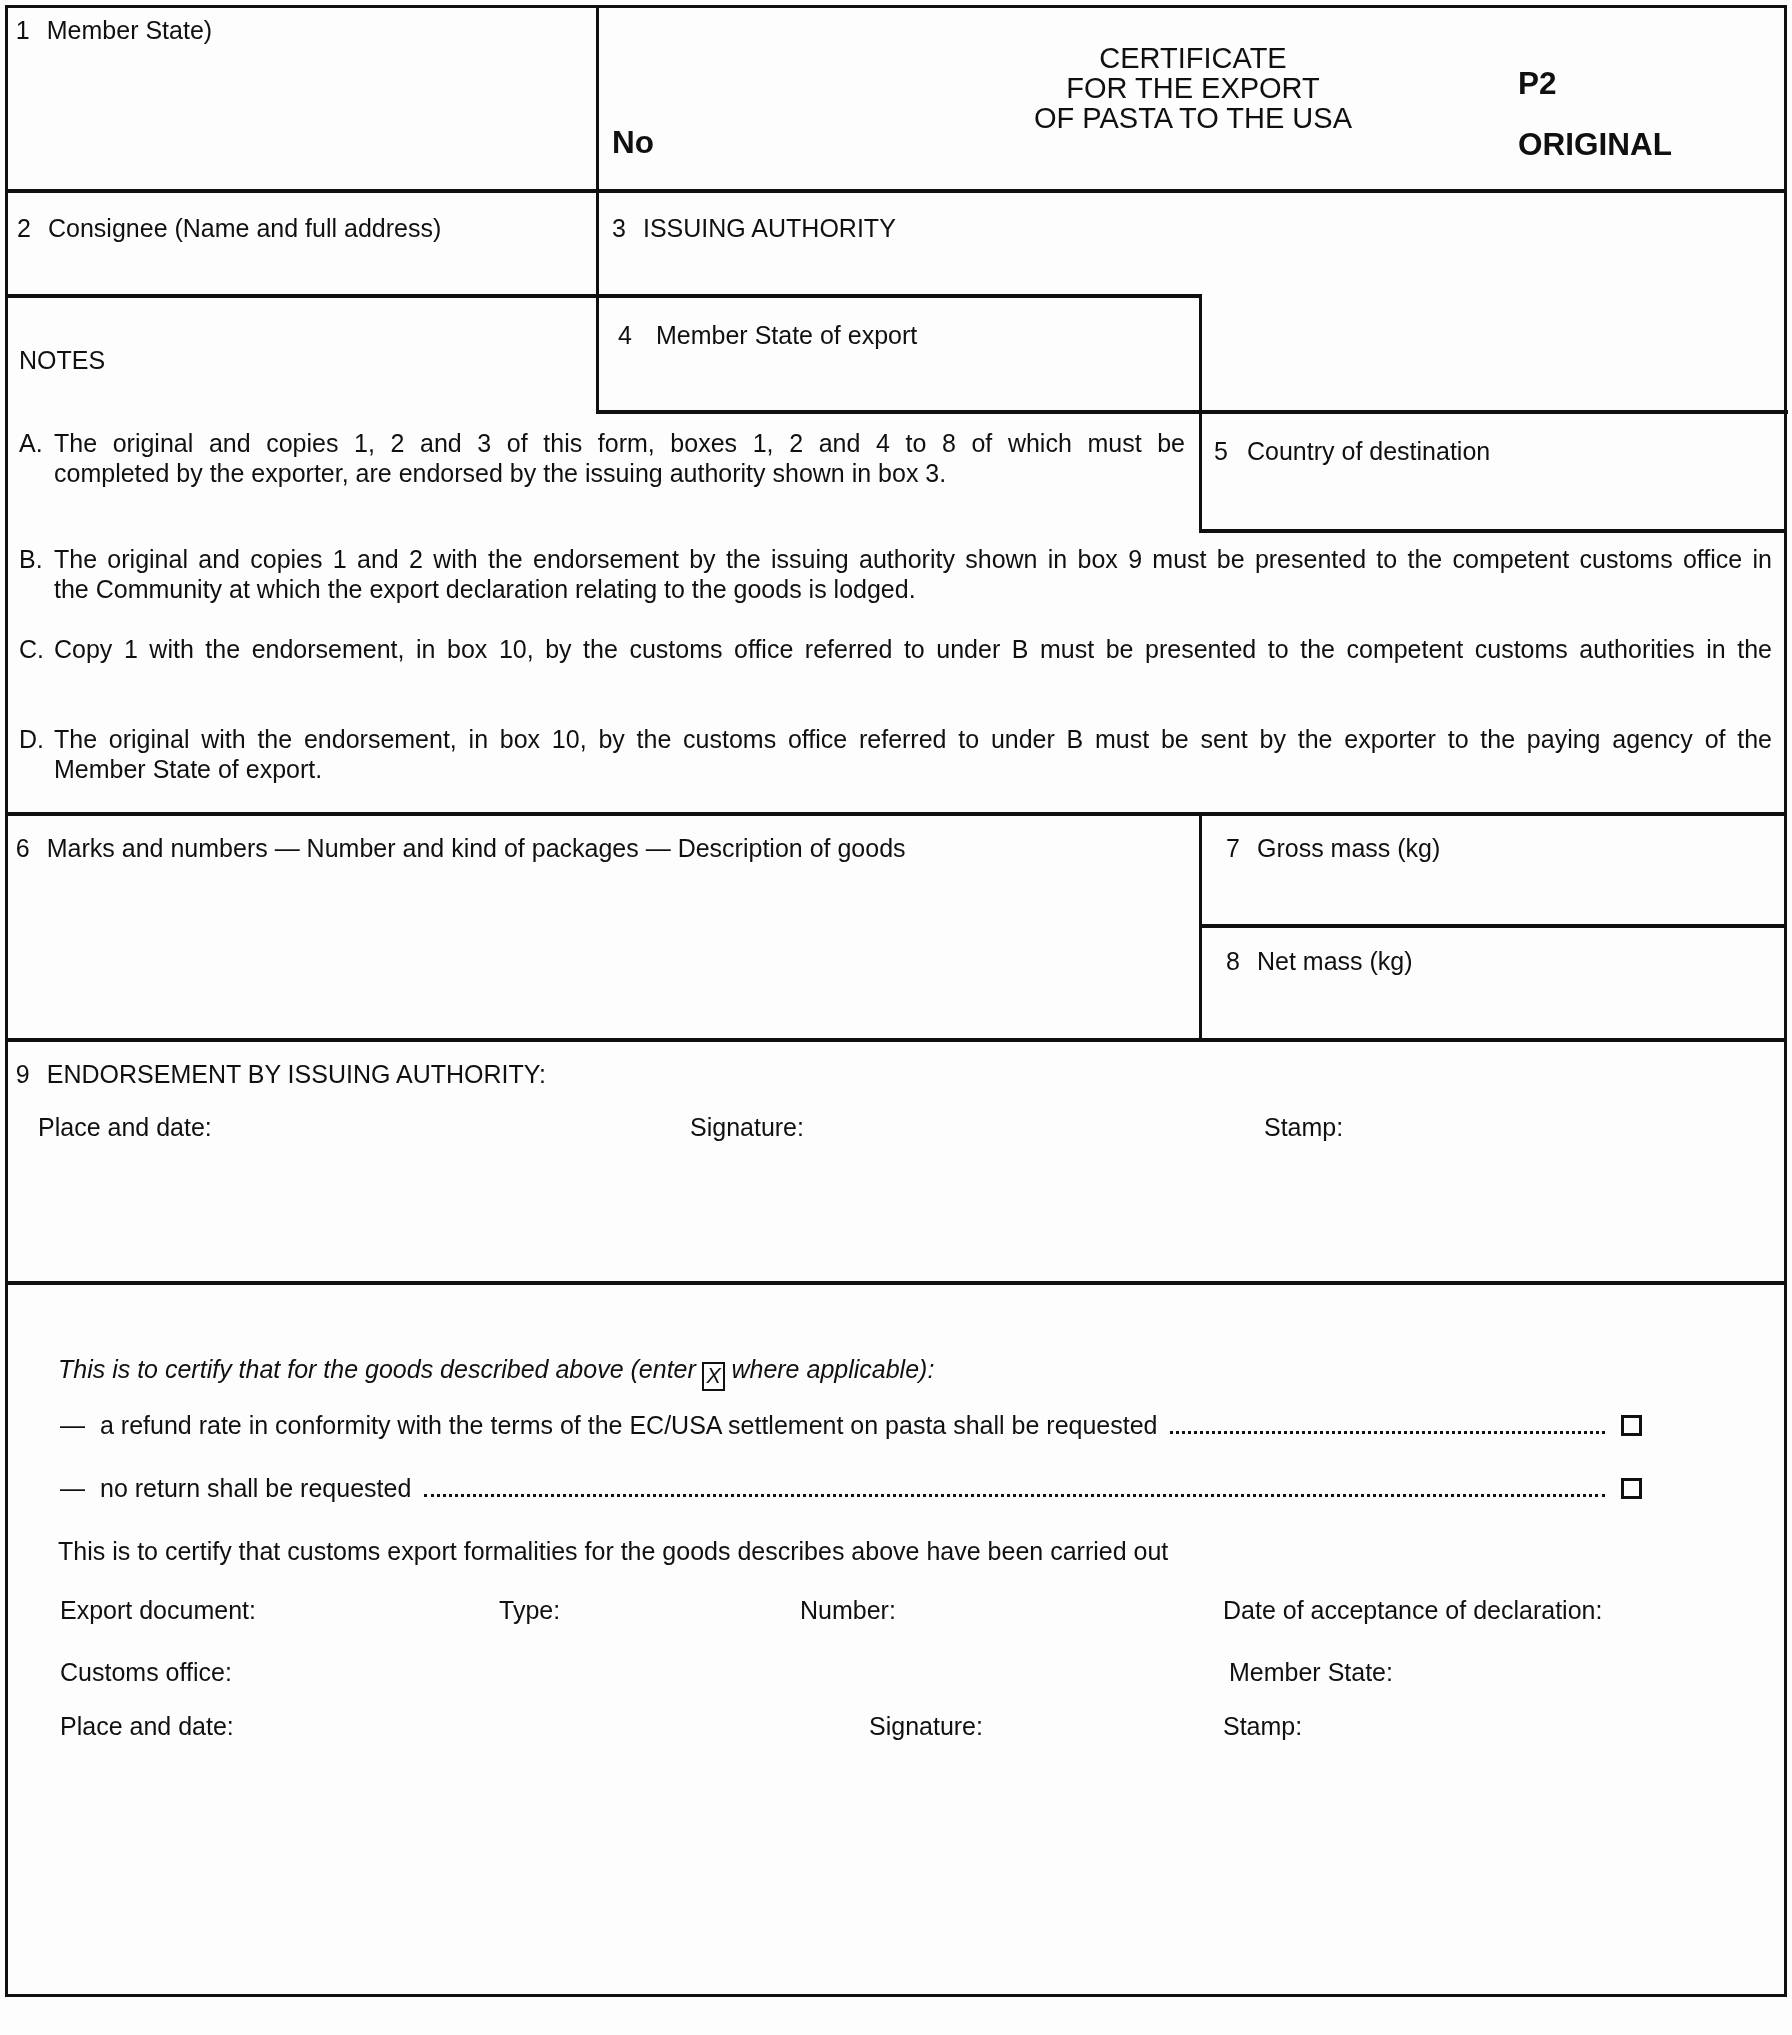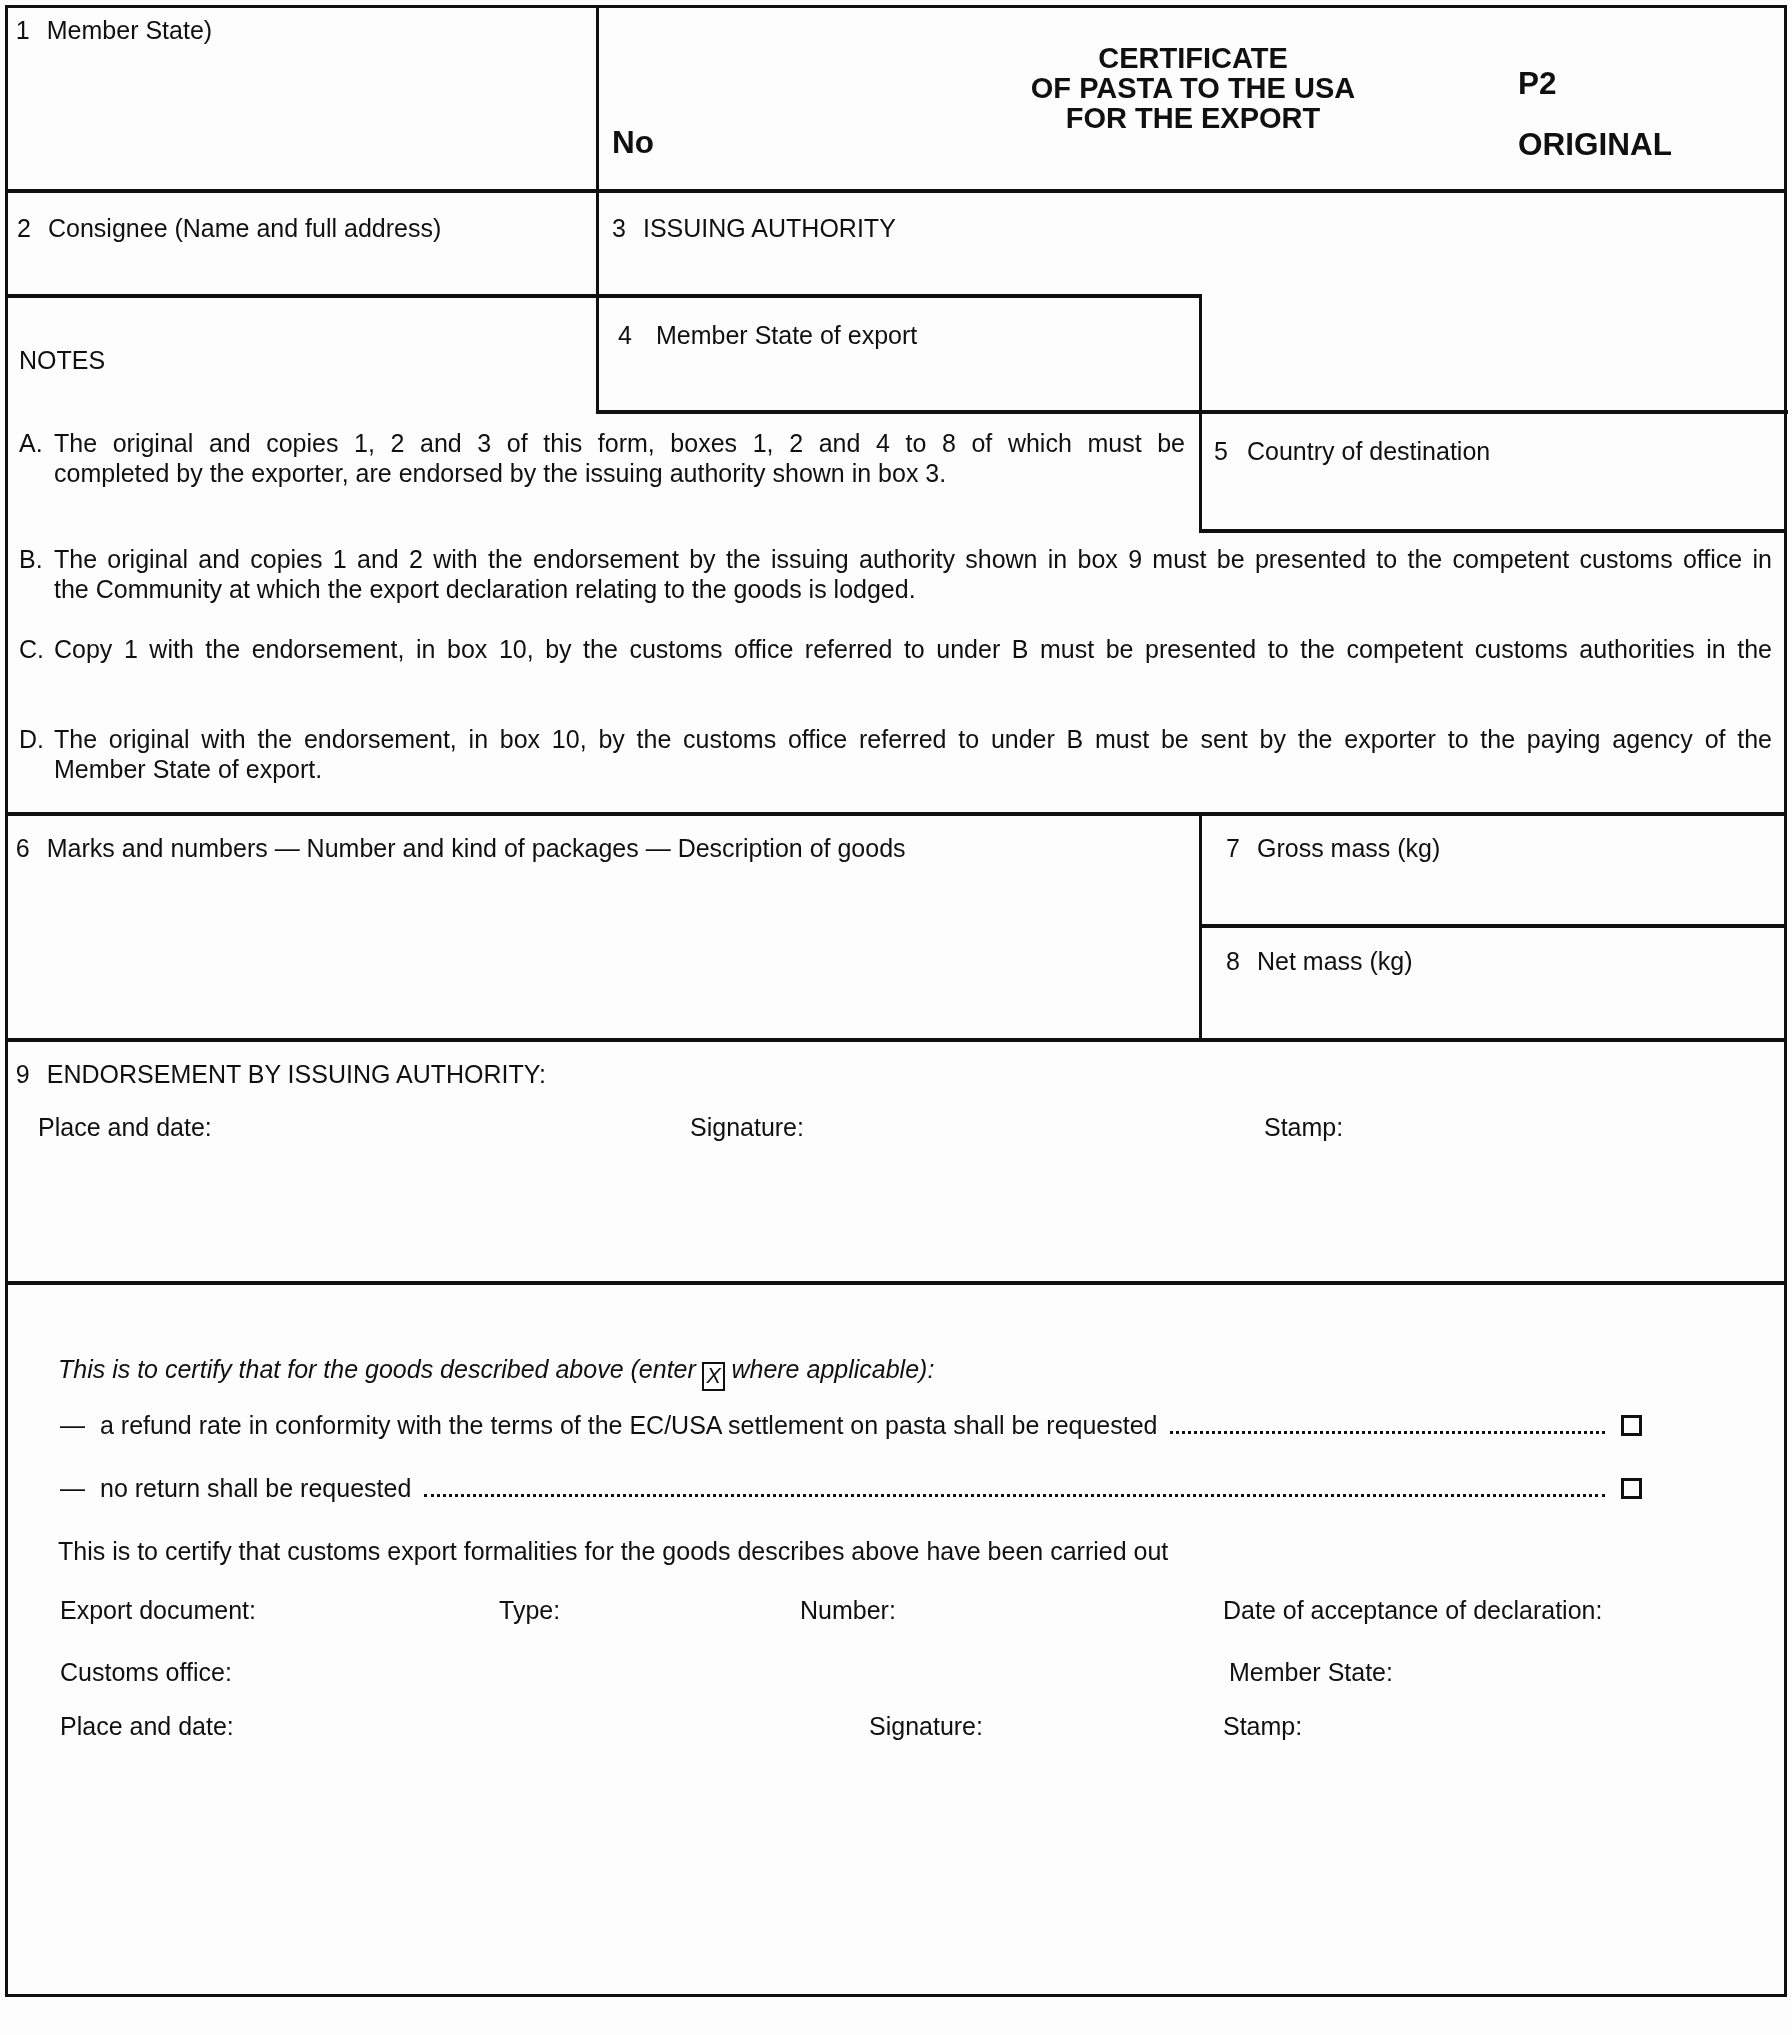--- a/index.html
+++ b/index.html
@@ -12,21 +12,21 @@
     font-size:25px;
     line-height:30px;
   }
   .abs{position:absolute;}
   .line{position:absolute;background:#101010;}
   
   .numlabel{position:absolute;display:flex;align-items:flex-start;}
   .numlabel .num{flex:none;}
   .numlabel .lbl{flex:1 1 auto;}
   .jl{text-align:justify;text-align-last:justify;}
-  .title{font-weight:700;font-size:29px;line-height:30px;text-align:center;}
+  .title{font-weight:400;font-size:29px;line-height:30px;text-align:center;}
   .big{font-weight:700;font-size:31.5px;line-height:31.5px;}
   .right{}
   
   .note{position:absolute;display:flex;}
   .note .marker{flex:none;width:35px;}
   .note .body{flex:1 1 auto;}
   
   .optrow{position:absolute;display:flex;align-items:flex-end;}
   .optrow .marker{flex:none;width:40px;}
   .optrow .txt{flex:none;white-space:nowrap;}
@@ -58,22 +58,22 @@
 
   <div class="numlabel" style="left:15.8px;top:14.5px;width:555px;">
     <span class="num" style="width:31px;">1</span>
     <div class="lbl">
       <div>Member State)</div>
     </div>
   </div>
 
   <div class="abs title" style="left:598px;top:43px;width:1190px;">
     <div>CERTIFICATE</div>
+    <div>FOR THE EXPORT</div>
     <div>OF PASTA TO THE USA</div>
-    <div>FOR THE EXPORT</div>
   </div>
   <div class="abs big" style="left:612px;top:127px;">No</div>
   <div class="abs big right" style="left:1518px;top:68px;width:252px;">P2</div>
   <div class="abs big right" style="left:1518px;top:129px;width:252px;">ORIGINAL</div>
 
   <div class="numlabel" style="left:17px;top:213px;width:567px;">
     <span class="num" style="width:31px;">2</span>
     <div class="lbl">Consignee (Name and full address)</div>
   </div>
   <div class="numlabel" style="left:612px;top:213px;width:631px;">

